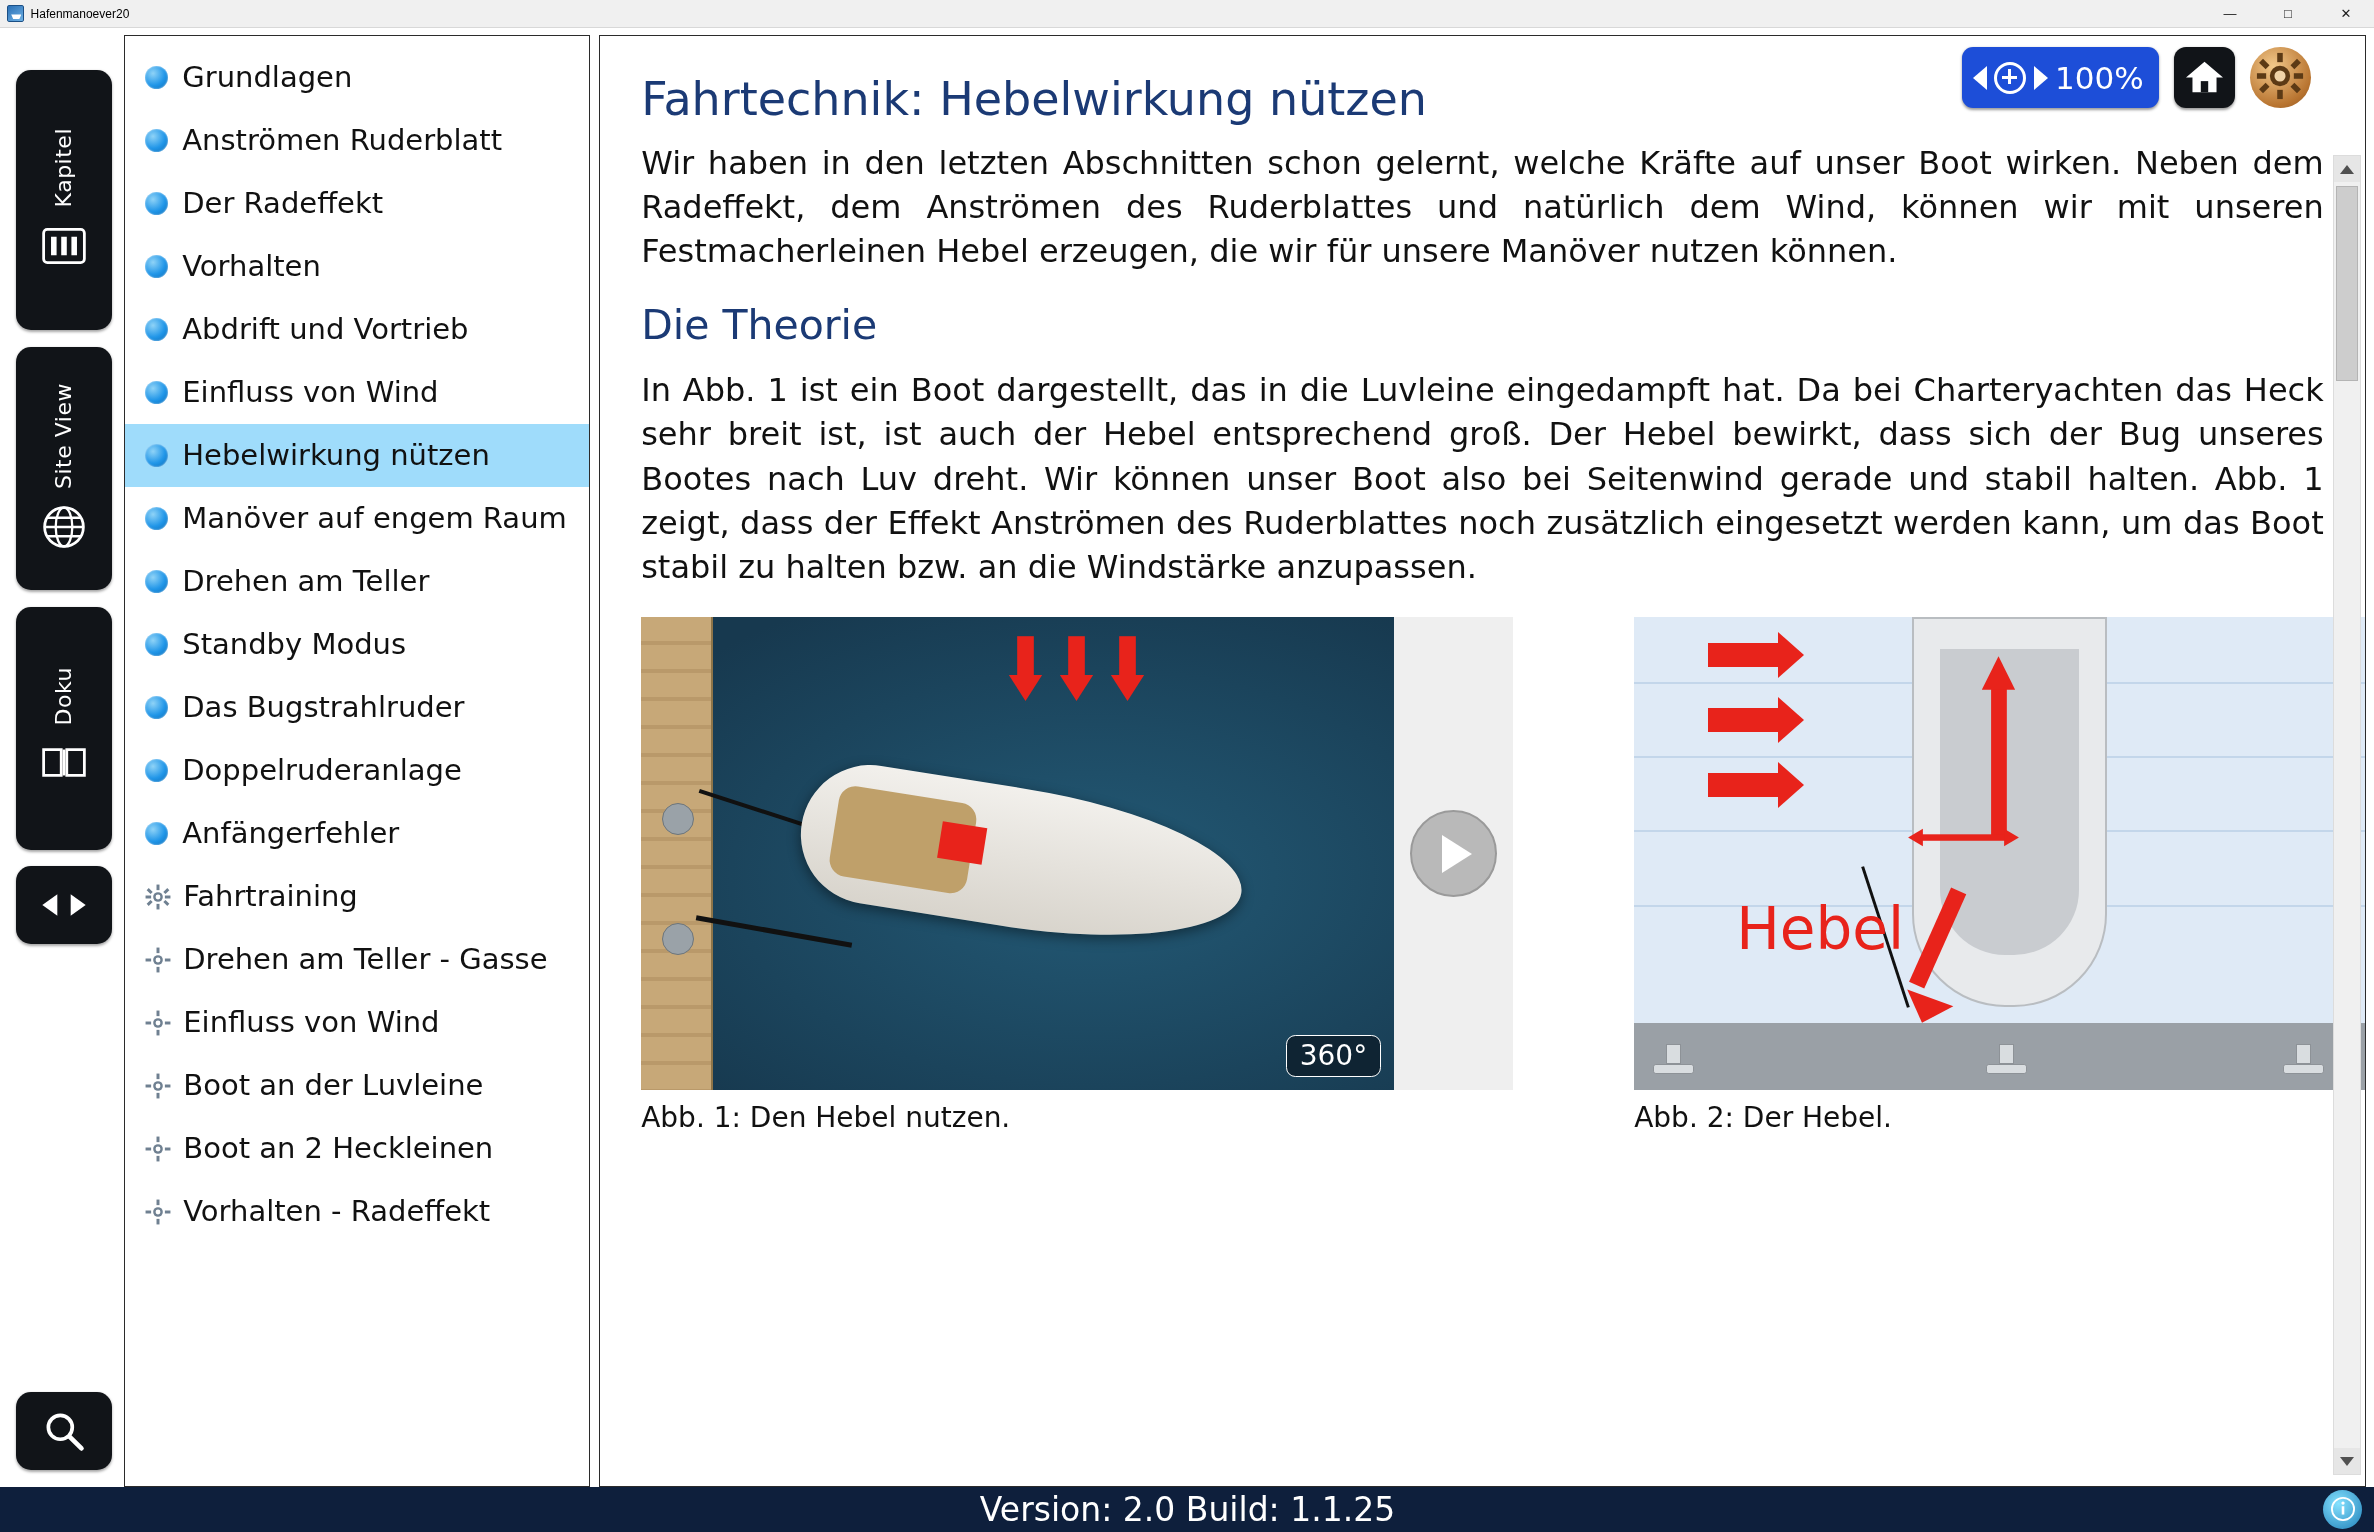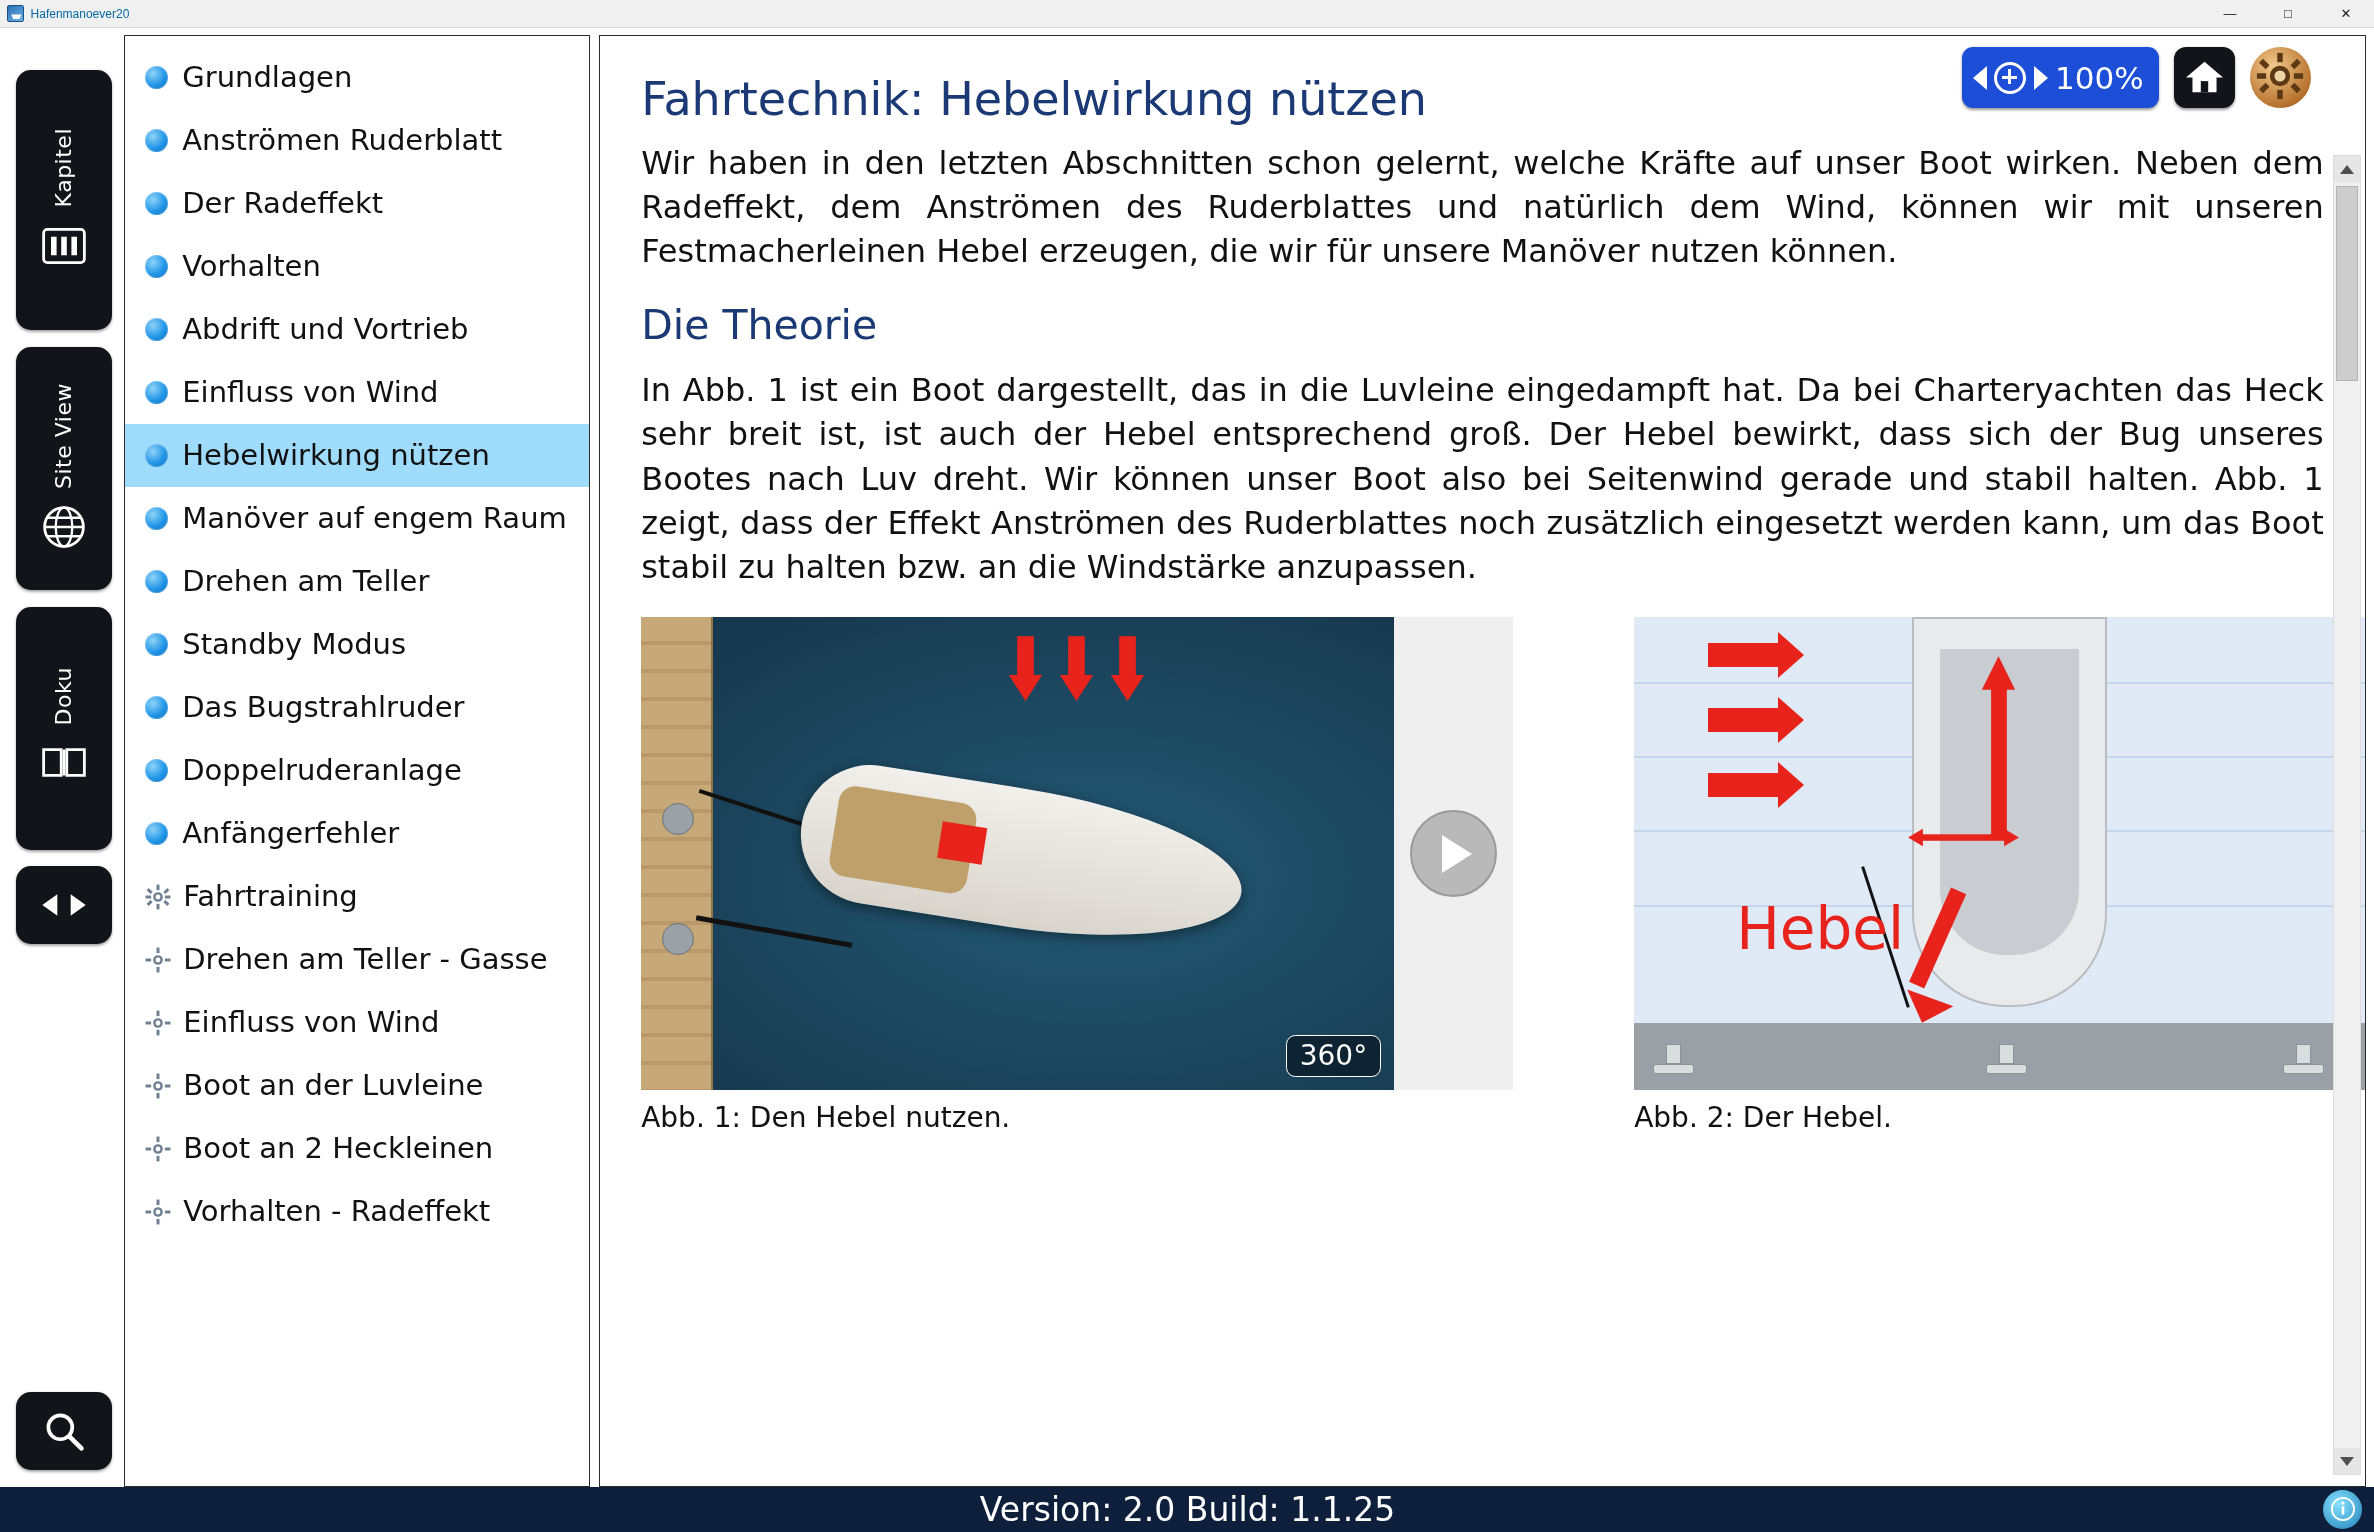--- a/index.html
+++ b/index.html
@@ -37,21 +37,21 @@
   }
   .titlebar-icon:after {
     content: "";
     position: absolute; left: 2.8px; top: 8.3px;
     width: 10.2px; height: 4.6px;
     background: #ffffff;
     clip-path: polygon(0 0, 100% 0, 80% 100%, 20% 100%);
   }
   .titlebar-title {
     font-size: 12px;
-    color: #0369a1;
+    color: #000000;
     text-align: center;
   }
   .titlebar-buttons {
     margin-left: auto;
     display: flex;
     height: 28px;
   }
   .tbtn {
     width: 58px; height: 28px;
     display: flex; align-items: center; justify-content: center;

